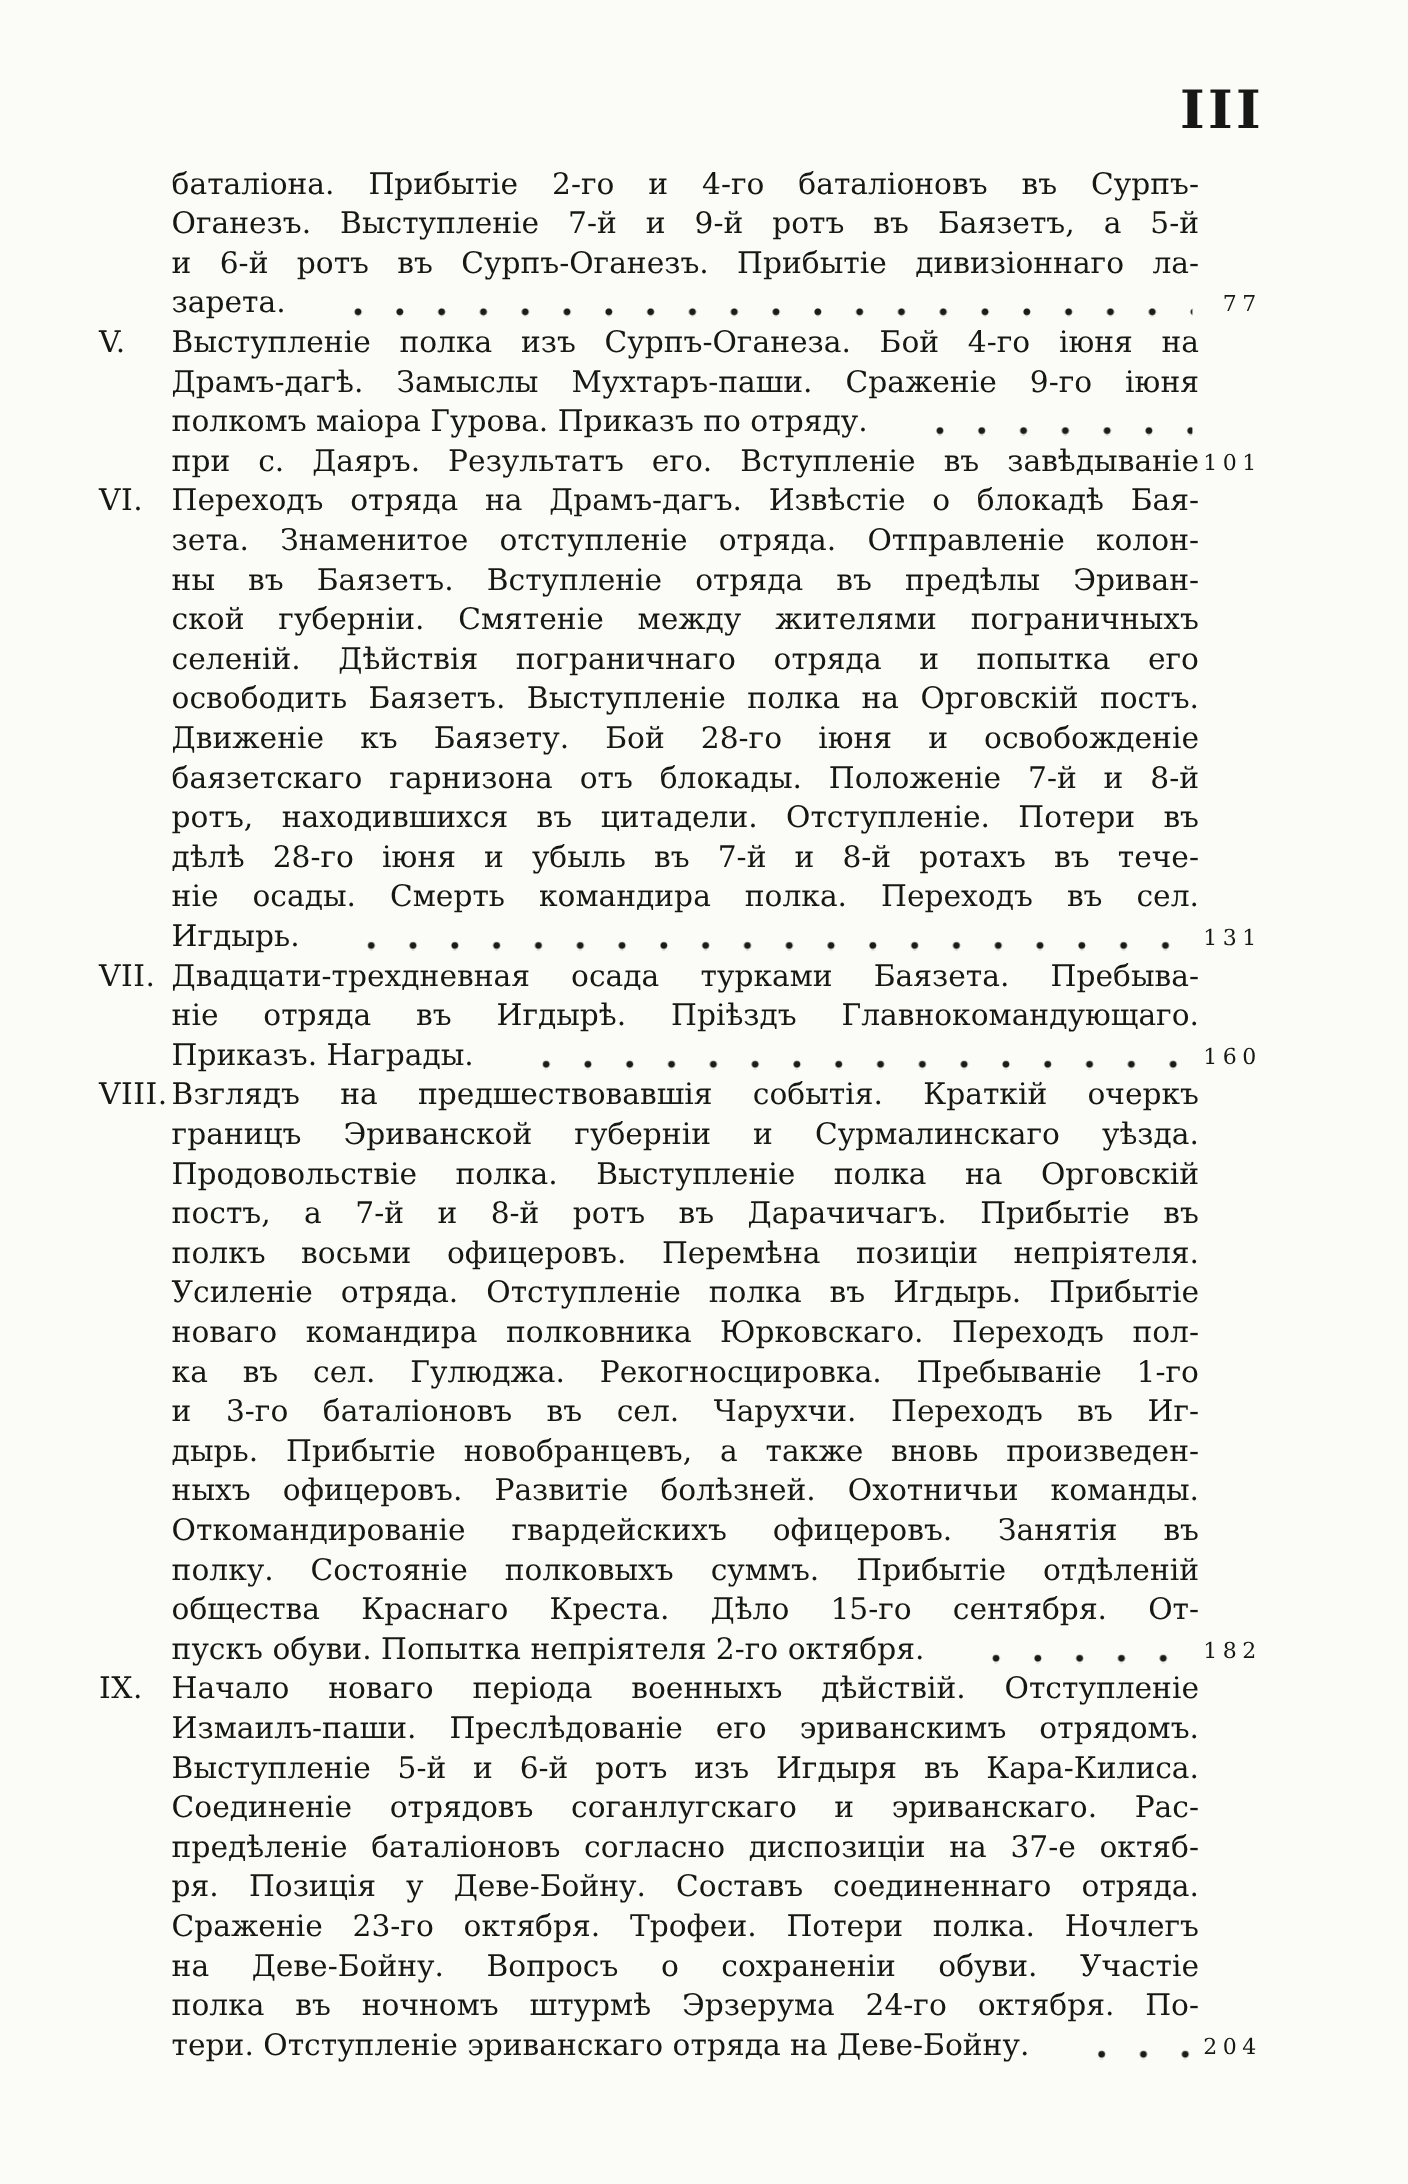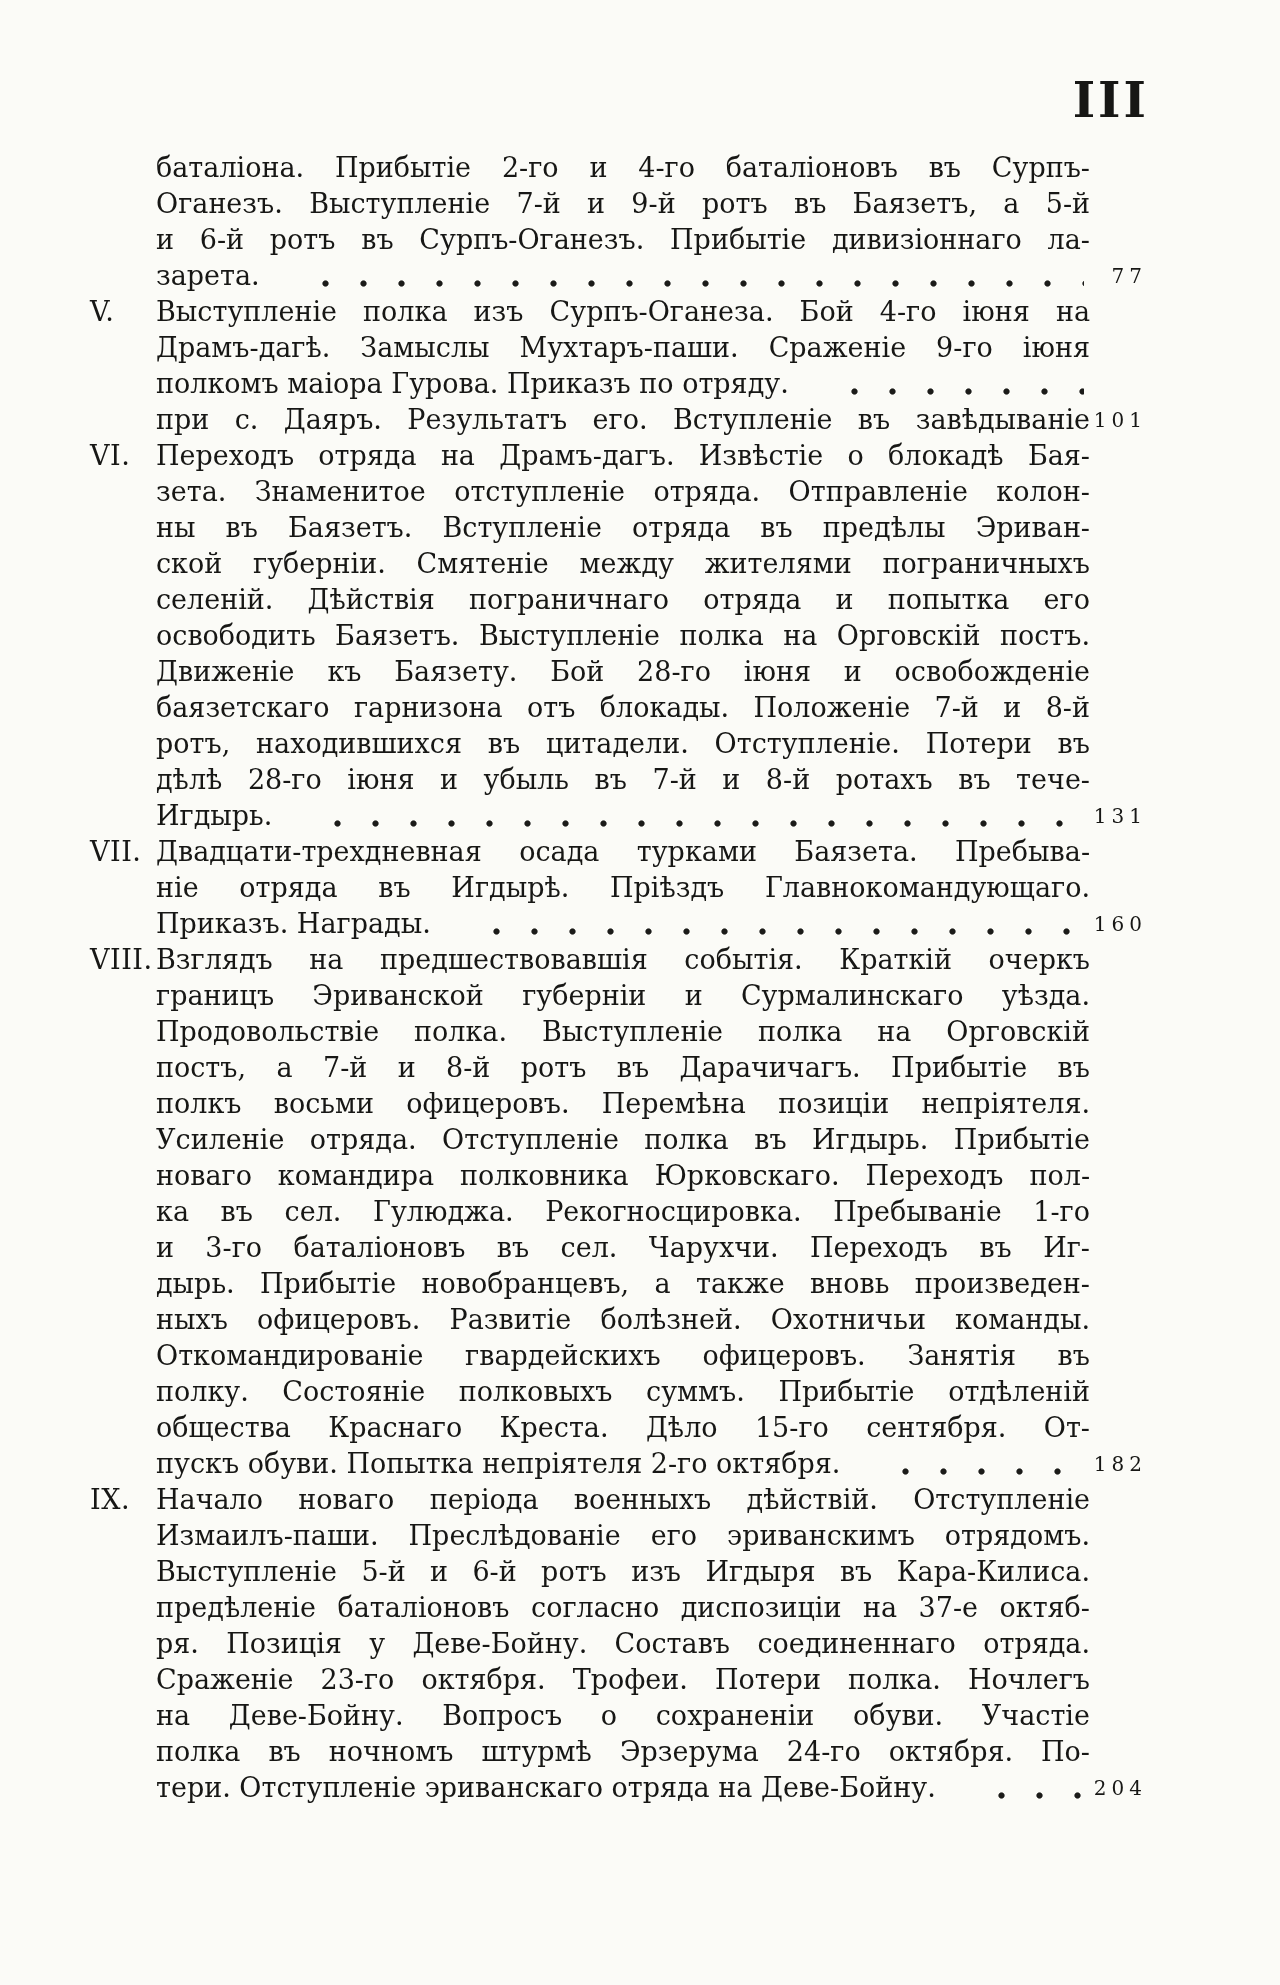--- a/index.html
+++ b/index.html
@@ -122,20 +122,21 @@
         <div class="line">Переходъ отряда на Драмъ-дагъ. Извѣстіе о блокадѣ Бая-</div>
         <div class="line">зета. Знаменитое отступленіе отряда. Отправленіе колон-</div>
         <div class="line">ны въ Баязетъ. Вступленіе отряда въ предѣлы Эриван-</div>
         <div class="line">ской губерніи. Смятеніе между жителями пограничныхъ</div>
         <div class="line">селеній. Дѣйствія пограничнаго отряда и попытка его</div>
         <div class="line">освободить Баязетъ. Выступленіе полка на Орговскій постъ.</div>
         <div class="line">Движеніе къ Баязету. Бой 28-го іюня и освобожденіе</div>
         <div class="line">баязетскаго гарнизона отъ блокады. Положеніе 7-й и 8-й</div>
         <div class="line">ротъ, находившихся въ цитадели. Отступленіе. Потери въ</div>
         <div class="line">дѣлѣ 28-го іюня и убыль въ 7-й и 8-й ротахъ въ тече-</div>
+        <div class="line">ніе осады. Смерть командира полка. Переходъ въ сел.</div>
         <div class="line last">
           <span class="ltext">Игдырь.</span>
           <span class="leader"></span>
         </div>
       </div>
       <span class="pagenum">131</span>
     </div>
     <div class="entry">
       <span class="numeral">VII.</span>
       <div class="body">
@@ -171,20 +172,21 @@
         </div>
       </div>
       <span class="pagenum">182</span>
     </div>
     <div class="entry">
       <span class="numeral">IX.</span>
       <div class="body">
         <div class="line">Начало новаго періода военныхъ дѣйствій. Отступленіе</div>
         <div class="line">Измаилъ-паши. Преслѣдованіе его эриванскимъ отрядомъ.</div>
         <div class="line">Выступленіе 5-й и 6-й ротъ изъ Игдыря въ Кара-Килиса.</div>
+        <div class="line">Соединеніе отрядовъ соганлугскаго и эриванскаго. Рас-</div>
         <div class="line">предѣленіе баталіоновъ согласно диспозиціи на 37-е октяб-</div>
         <div class="line">ря. Позиція у Деве-Бойну. Составъ соединеннаго отряда.</div>
         <div class="line">Сраженіе 23-го октября. Трофеи. Потери полка. Ночлегъ</div>
         <div class="line">на Деве-Бойну. Вопросъ о сохраненіи обуви. Участіе</div>
         <div class="line">полка въ ночномъ штурмѣ Эрзерума 24-го октября. По-</div>
         <div class="line last">
           <span class="ltext">тери. Отступленіе эриванскаго отряда на Деве-Бойну.</span>
           <span class="leader"></span>
         </div>
       </div>

